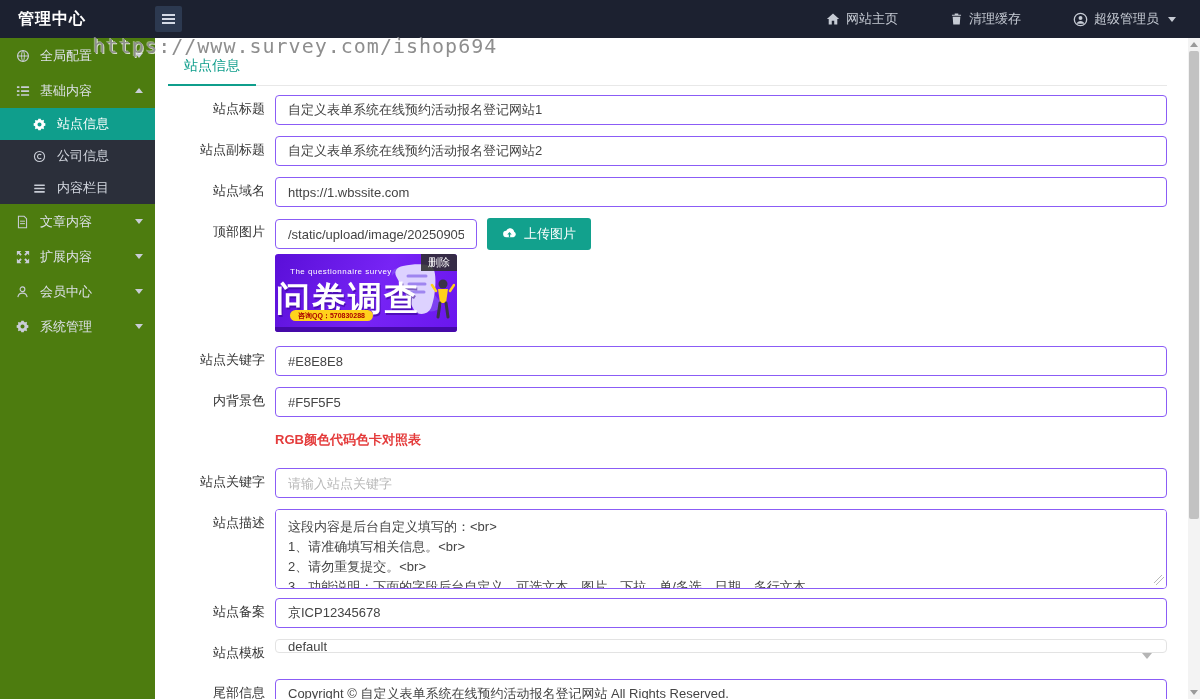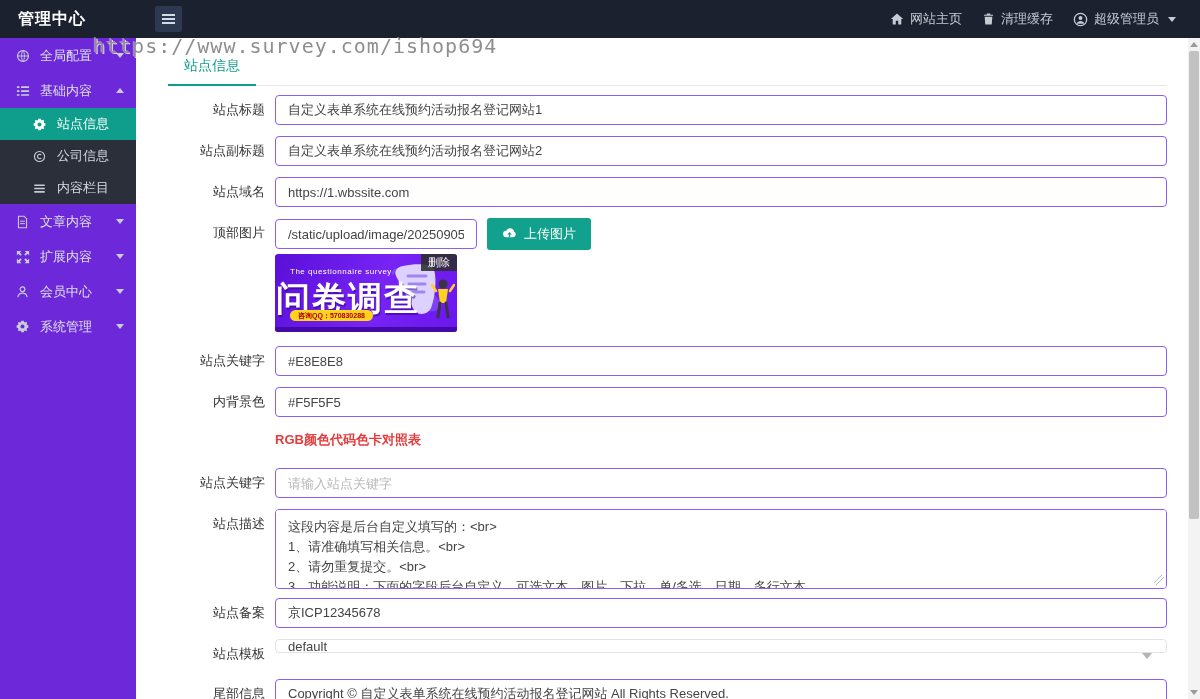--- a/index.html
+++ b/index.html
@@ -10,29 +10,29 @@
   }
   
   .topbar{ position:absolute; top:0; left:0; right:0; height:38px; background:#1c2130;
     display:flex; align-items:center; z-index:5; }
   .logo{ width:155px; flex:none; color:#ffffff; font-size:16px; font-weight:bold;
     padding-left:18px; letter-spacing:1px; }
   .hamburger{ width:27px; height:26px; background:#2c3950; border:none; border-radius:2px;
     display:flex; flex-direction:column; align-items:center; justify-content:center; gap:2px;
     cursor:pointer; padding:0; }
   .hamburger i{ display:block; width:13px; height:2px; background:#d4dae6; }
-  .topbar-right{ margin-left:auto; display:flex; align-items:flex-start; gap:20px;
+  .topbar-right{ margin-left:auto; display:flex; align-items:flex-start; gap:52px;
     padding-right:24px; }
   .top-link{ display:flex; align-items:center; gap:6px; color:#c6cbd4; font-size:13px;
     cursor:pointer; text-decoration:none; }
   .top-link svg{ display:block; }
   .caret-down{ width:0; height:0; border-left:4px solid transparent; border-right:4px solid transparent;
     border-top:5px solid #c6cbd4; margin-left:3px; }
   
-  .sidebar{ position:absolute; top:38px; left:0; bottom:0; width:136px; background:#6d28d9; z-index:2; }
+  .sidebar{ position:absolute; top:38px; left:0; bottom:0; width:155px; background:#4d7c0f; z-index:2; }
   .side-item{ height:35px; display:flex; align-items:center; padding:0 12px 0 16px;
     color:#dde1e8; font-size:13px; cursor:pointer; }
   .side-item .icon, .sub-item .icon{ width:15px; flex:none; margin-right:9px; display:flex; align-items:center; }
   .side-item .caret{ margin-left:auto; width:0; height:0;
     border-left:4px solid transparent; border-right:4px solid transparent; }
   .caret.down{ border-top:5px solid #c9cdd6; }
   .caret.up{ border-bottom:5px solid #c9cdd6; }
   .submenu{ background:#2b2f3a; }
   .sub-item{ height:32px; display:flex; align-items:center; padding-left:33px;
     color:#d6dae2; font-size:13px; cursor:pointer; }
@@ -40,21 +40,21 @@
   
   .main{ position:absolute; top:38px; left:155px; right:0; bottom:0; background:#fff;
     padding:0 33px 0 13px; overflow:hidden; }
   .tabbar{ height:48px; border-bottom:1px solid #e8e8e8; display:flex; align-items:flex-end; }
   .tab{ color:#0f9e8c; font-size:14px; padding:0 16px; height:47px; line-height:54px;
     position:relative; cursor:pointer; }
   .tab.active::after{ content:""; position:absolute; left:0; right:0; bottom:-1px; height:2px; background:#0f9e8c; }
   .form{ padding-top:9px; }
   .row{ display:flex; align-items:flex-start; margin-bottom:11px; }
   .lbl{ width:107px; flex:none; text-align:right; padding-right:10px; font-size:13px;
-    color:#333; line-height:30px; white-space:nowrap; }
+    color:#333; line-height:30px; white-space:nowrap;font-family:Liberation Mono, monospace; }
   .ctrl{ flex:1; min-width:0; position:relative; }
   .ctrl.inline{ display:flex; align-items:center; gap:10px; }
   .inp{ width:100%; height:30px; border:1px solid #8b5cf6; border-radius:4px; padding:0 12px;
     font-size:13px; color:#444; background:#fff; outline:none;
     font-family:"Liberation Sans","DejaVu Sans",sans-serif; }
   .inp::placeholder{ color:#b8b8b8; }
   .inp.short{ width:202px; flex:none; }
   .btn-upload{ height:30px; background:#12a18d; color:#fff; border:none; border-radius:3px;
     padding:16px 15px; font-size:13px; display:flex; align-items:center; gap:7px; cursor:pointer;
     font-family:"Liberation Sans","DejaVu Sans",sans-serif; }

